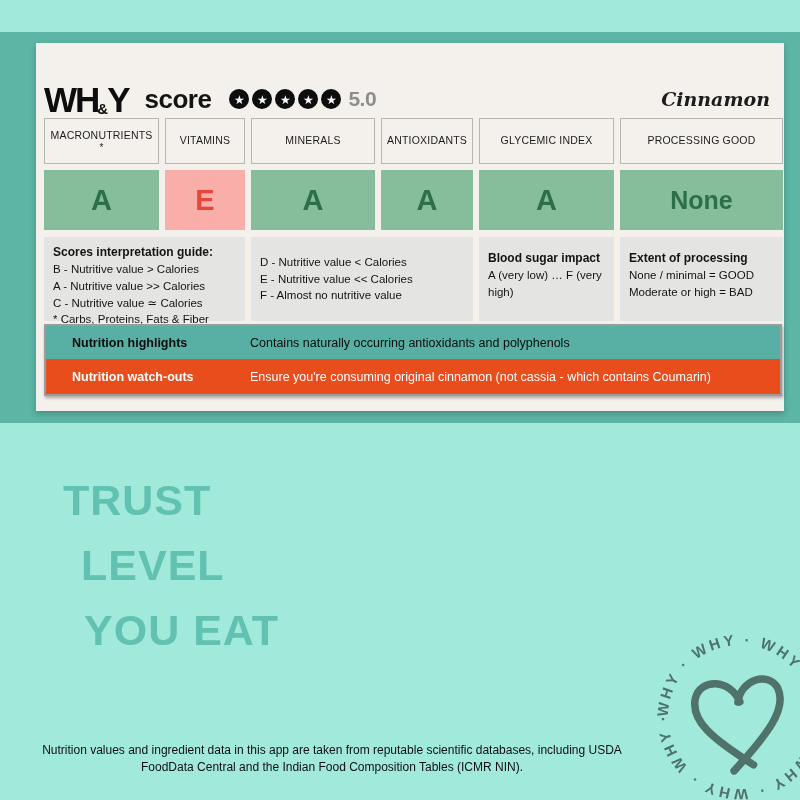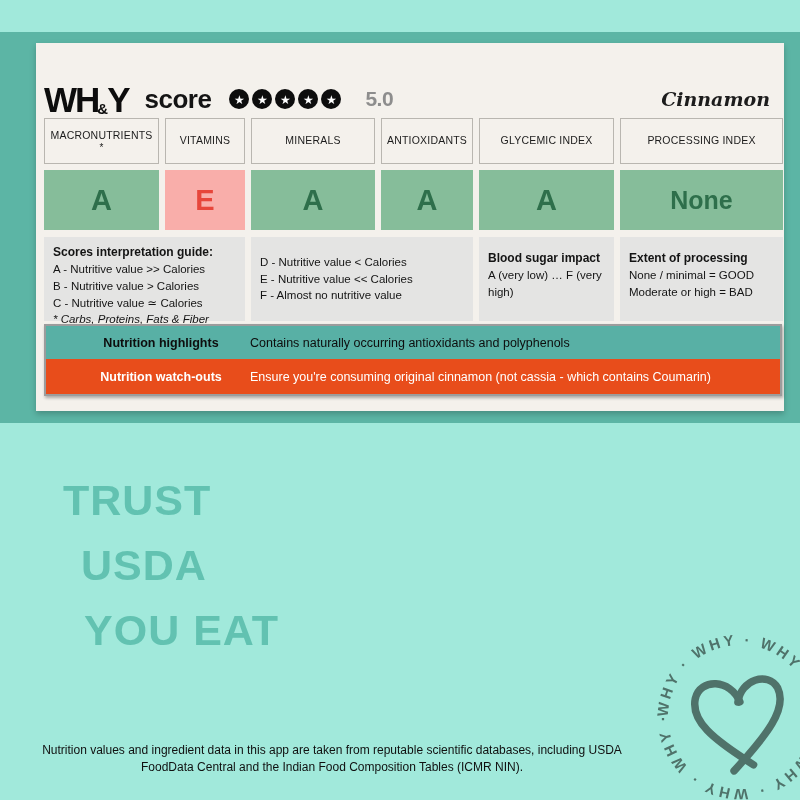--- a/index.html
+++ b/index.html
@@ -15,50 +15,50 @@
 
   
   .brand-row{position:absolute;left:8px;top:34px;right:10px;height:44px;display:flex;align-items:center;}
   .logo{display:flex;align-items:flex-end;color:#0d0d0d;}
   .logo .big{font-size:35px;font-weight:900;letter-spacing:-2px;line-height:1;}
   .logo .amp{font-size:15px;font-weight:900;line-height:1;margin:0 -1px 1px -1px;}
   .score-label{font-size:26px;font-weight:bold;color:#141414;margin-left:16px;letter-spacing:-0.5px;}
   .stars{display:flex;gap:3px;margin-left:18px;align-items:center;}
   .star{width:20px;height:20px;border-radius:50%;background:#0d0d0d;color:#fff;display:flex;
         align-items:center;justify-content:center;font-size:12px;line-height:1;padding-top:1px;box-sizing:border-box;}
-  .rating{font-size:21px;font-weight:bold;color:#8d8d8d;margin-left:24px;letter-spacing:-0.5px;}
+  .rating{font-size:21px;font-weight:bold;color:#8d8d8d;margin-left:7px;letter-spacing:-0.5px;}
   .product-name{margin-left:auto;font-family:"DejaVu Serif","Liberation Serif",serif;
         font-style:italic;font-weight:bold;font-size:19px;color:#1c1c1c;padding-right:4px;}
 
   
   .table-area{position:absolute;left:8px;top:75px;width:734px;}
   .grid6{display:grid;grid-template-columns:115px 80px 124px 92px 135px 163px;column-gap:6px;}
   .hcell{height:46px;box-sizing:border-box;border:1px solid #b9b6b0;display:flex;flex-direction:column;
          align-items:center;justify-content:center;text-align:center;font-size:10.5px;color:#1c1c1c;
          line-height:1.25;padding:0 6px;letter-spacing:0.2px;}
   .hnote{font-size:10px;line-height:1;}
   .grades{margin-top:6px;}
   .gcell{height:60px;display:flex;align-items:center;justify-content:center;
          font-size:29px;font-weight:800;}
   .gcell.good{background:#86bd9a;color:#2e6f4b;}
   .gcell.bad{background:#f9aeaa;color:#e7463b;}
   .gcell.wide{font-size:25px;}
   .interp{margin-top:7px;}
   .icell{background:#e4e4e3;height:84px;box-sizing:border-box;padding:7px 9px;color:#141414;
          font-size:11.5px;line-height:1.45;}
   .icell .ihead{font-weight:bold;font-size:12px;}
-  .icell .ifoot{font-style:italic;}
+  .icell .ifoot{}
   .icell.span2a{grid-column:1 / span 2;}
   .icell.span2b{grid-column:3 / span 2;}
   .icell.center{display:flex;flex-direction:column;justify-content:center;}
   .icell.pad-top{padding-top:13px;}
 
   
   .callouts{position:absolute;left:8px;top:281px;width:734px;border:2px solid #9c9c9c;
-            box-shadow:1px 2px 3px rgba(0,0,0,.3);text-align:center;}
+            box-shadow:1px 2px 3px rgba(0,0,0,.3);}
   .callout{display:flex;align-items:center;}
   .callout.hl{background:#58b0a5;color:#0d0d0d;height:33px;}
   .callout.wo{background:#e84d1b;color:#ffffff;height:35px;}
   .callout .clabel{flex:0 0 178px;padding-left:26px;font-weight:bold;font-size:12.5px;}
   .callout .ctext{font-size:12.5px;}
 
   
   .tagline{position:absolute;left:63px;top:468px;color:#62c2b1;font-weight:800;
            font-size:43px;letter-spacing:1px;line-height:65px;}
   .tagline .l2{margin-left:18px;}
@@ -112,38 +112,38 @@
         <div class="hcell">
           <span>MINERALS</span>
         </div>
         <div class="hcell">
           <span>ANTIOXIDANTS</span>
         </div>
         <div class="hcell">
           <span>GLYCEMIC INDEX</span>
         </div>
         <div class="hcell">
-          <span>PROCESSING INDEX</span>
+          <span>PROCESSING GOOD</span>
         </div>
       </div>
 
       <div class="grid6 grades">
         <div class="gcell good">A</div>
         <div class="gcell bad">E</div>
         <div class="gcell good">A</div>
         <div class="gcell good">A</div>
         <div class="gcell good">A</div>
         <div class="gcell good wide">None</div>
       </div>
 
       <div class="grid6 interp">
         <div class="icell span2a">
           <div class="ihead">Scores interpretation guide:</div>
+          <div>B - Nutritive value &gt; Calories</div>
           <div>A - Nutritive value &gt;&gt; Calories</div>
-          <div>B - Nutritive value &gt; Calories</div>
           <div>C - Nutritive value ≃ Calories</div>
           <div class="ifoot">* Carbs, Proteins, Fats &amp; Fiber</div>
         </div>
         <div class="icell span2b center">
           <div>D - Nutritive value &lt; Calories</div>
           <div>E - Nutritive value &lt;&lt; Calories</div>
           <div>F - Almost no nutritive value</div>
         </div>
         <div class="icell pad-top">
           <div class="ihead">Blood sugar impact</div>
@@ -164,21 +164,21 @@
       </div>
       <div class="callout wo">
         <span class="clabel">Nutrition watch-outs</span>
         <span class="ctext">Ensure you're consuming original cinnamon (not cassia - which contains Coumarin)</span>
       </div>
     </div>
   </div>
 
   <div class="tagline">
     <div class="l1">TRUST</div>
-    <div class="l2">USDA</div>
+    <div class="l2">LEVEL</div>
     <div class="l3">YOU EAT</div>
   </div>
 
   <div class="disclaimer">Nutrition values and ingredient data in this app are taken from reputable scientific databases, including USDA FoodData Central and the Indian Food Composition Tables (ICMR NIN).</div>
 
   <div class="badge">
     <svg width="190" height="190" viewBox="0 0 190 190">
       <defs>
         <path id="ringPath" d="M 23 95 A 72 72 0 1 1 167 95 A 72 72 0 1 1 23 95"></path>
       </defs>

